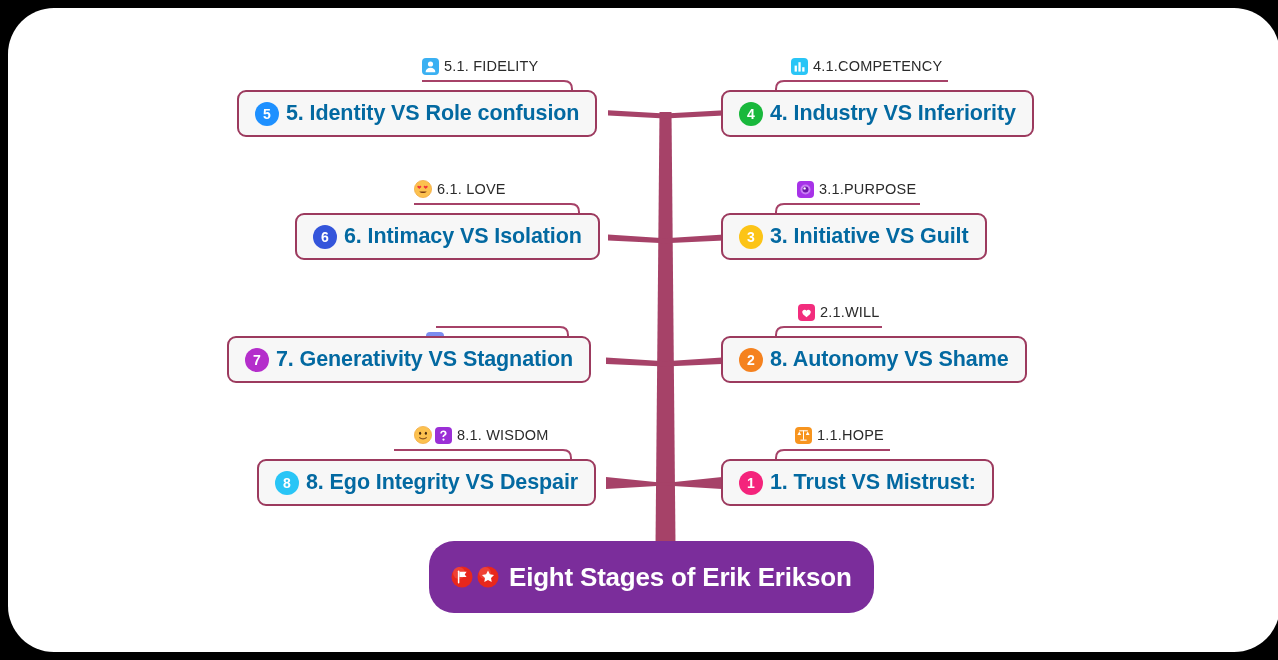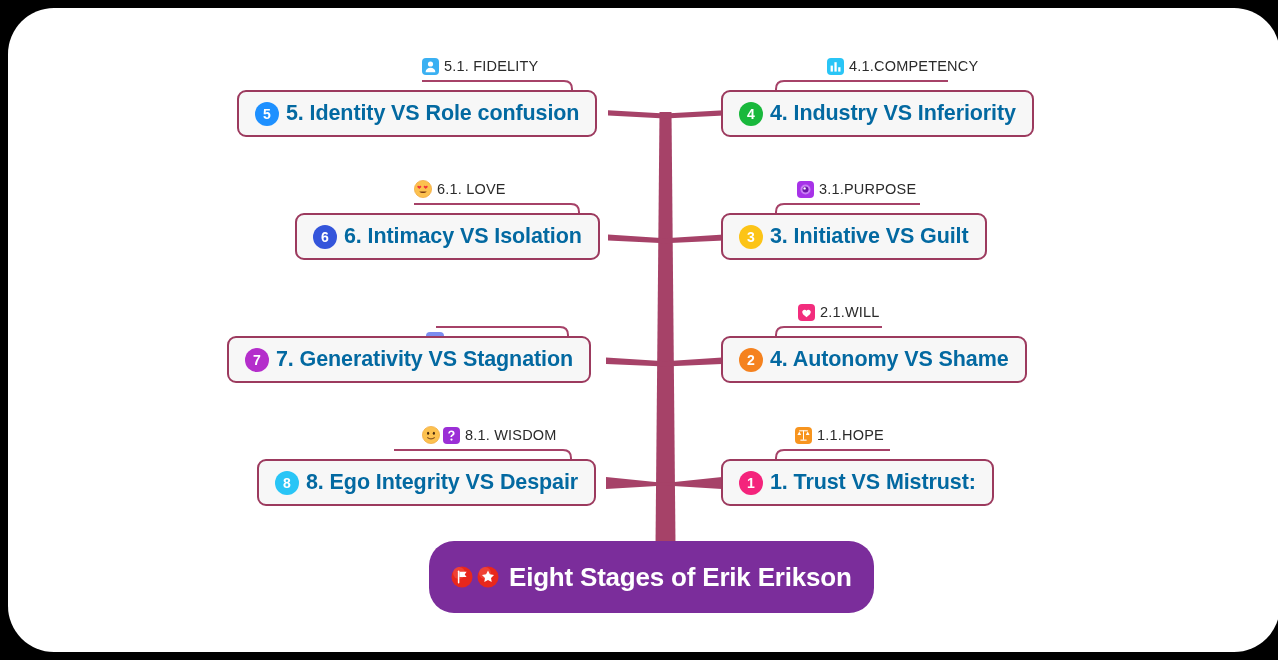--- a/index.html
+++ b/index.html
@@ -164,41 +164,41 @@
     <span class="ic">
       <svg width="18" height="18" viewBox="0 0 18 18">
         <rect width="18" height="18" rx="4" fill="#7b8df0"></rect>
         <path d="M2.5 8.4l2.6-2.3 3.4.7 3.1-.8 2.9 2.3-1.6 2.2-2-1.3-1.2 1.6-1.8-.2-1.5 1.5-1.4-1.1-1.2.9z" fill="#ffffff"></path>
         <path d="M2.6 8.3l2.4-2.1M15.4 8.4l-2.5-2.2" stroke="#e8edff" stroke-width="0.9" fill="none"></path>
       </svg>
     </span>
     <span>7.1. CARE</span>
   </div>
 
-  <div class="sublabel" style="left:398px; top:417px;padding-left:16px;">
+  <div class="sublabel" style="left:390px; top:417px;padding-left:16px;">
     <span class="ic">
       <svg width="18" height="18" viewBox="0 0 18 18">
         <circle cx="9" cy="9" r="8.6" fill="#fcc14f"></circle>
         <circle cx="9" cy="9" r="8.6" fill="none" stroke="#f0a63a" stroke-width="0.7"></circle>
         <ellipse cx="6.1" cy="7.2" rx="1.1" ry="1.5" fill="#4a2c10"></ellipse>
         <ellipse cx="11.9" cy="7.2" rx="1.1" ry="1.5" fill="#4a2c10"></ellipse>
         <path d="M5.6 11.6c1.5 1.7 5.3 1.7 6.8 0" stroke="#8a5520" stroke-width="1.1" fill="none" stroke-linecap="round"></path>
       </svg>
     </span>
     <span class="ic">
       <svg width="17" height="17" viewBox="0 0 17 17">
         <rect width="17" height="17" rx="4" fill="#9b2fd6"></rect>
         <path d="M8.5 3.4c1.9 0 3.1 1.2 3.1 2.8 0 1.5-1 2.1-1.8 2.6-.5.4-.7.7-.7 1.3H7.4c0-1.1.4-1.7 1.2-2.3.7-.5 1.1-.8 1.1-1.5 0-.8-.6-1.3-1.4-1.3-.9 0-1.4.6-1.5 1.5H5.2c.1-1.9 1.4-3.1 3.3-3.1z" fill="#ffffff"></path>
         <circle cx="8.5" cy="12.6" r="1.1" fill="#ffffff"></circle>
       </svg>
     </span>
     <span>8.1. WISDOM</span>
   </div>
 
-  <div class="sublabel" style="left:783px; top:48px;margin-left:36px;">
+  <div class="sublabel" style="left:783px; top:48px;">
     <span class="ic">
       <svg width="17" height="17" viewBox="0 0 17 17">
         <rect width="17" height="17" rx="4" fill="#29c5f6"></rect>
         <rect x="3.6" y="7.6" width="2.3" height="6" fill="#ffffff"></rect>
         <rect x="7.4" y="4.2" width="2.3" height="9.4" fill="#ffffff"></rect>
         <rect x="11.2" y="9.2" width="2.3" height="4.4" fill="#ffffff"></rect>
       </svg>
     </span>
     <span>4.1.COMPETENCY</span>
   </div>
@@ -264,21 +264,21 @@
     <span class="node-text">4. Industry VS Inferiority</span>
   </div>
 
   <div class="node" style="left:713px; top:205px;">
     <span class="node-num" style="background:#fcc417;">3</span>
     <span class="node-text">3. Initiative VS Guilt</span>
   </div>
 
   <div class="node" style="left:713px; top:328px;">
     <span class="node-num" style="background:#f5821f;">2</span>
-    <span class="node-text">4. Autonomy VS Shame</span>
+    <span class="node-text">8. Autonomy VS Shame</span>
   </div>
 
   <div class="node" style="left:713px; top:451px;">
     <span class="node-num" style="background:#f4247c;">1</span>
     <span class="node-text">1. Trust VS Mistrust:</span>
   </div>
 
   <div id="root-node" style="left:421px; top:533px;border-radius:25px;">
     <span class="root-ic">
       <svg width="22" height="22" viewBox="0 0 22 22">

